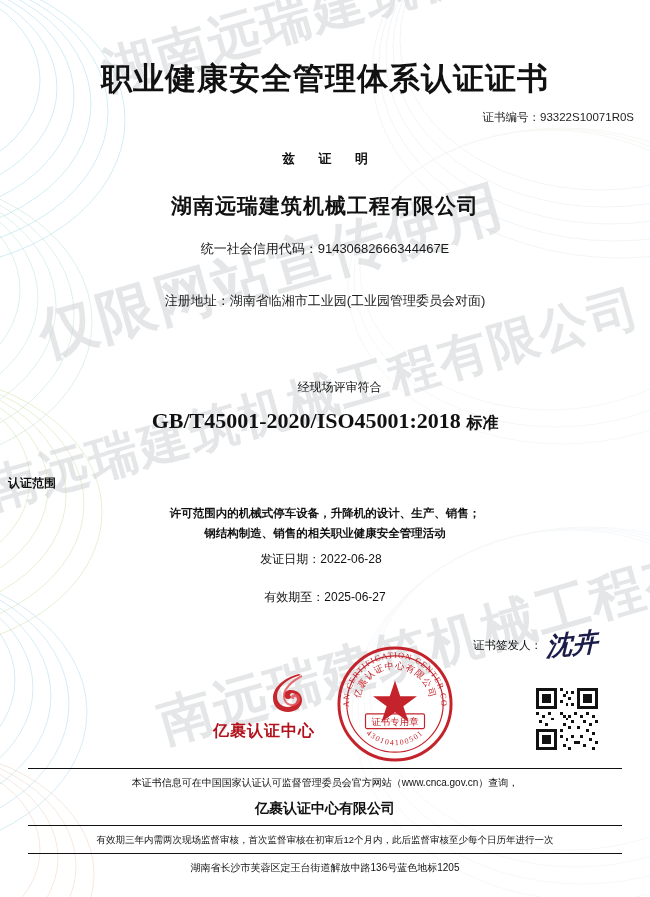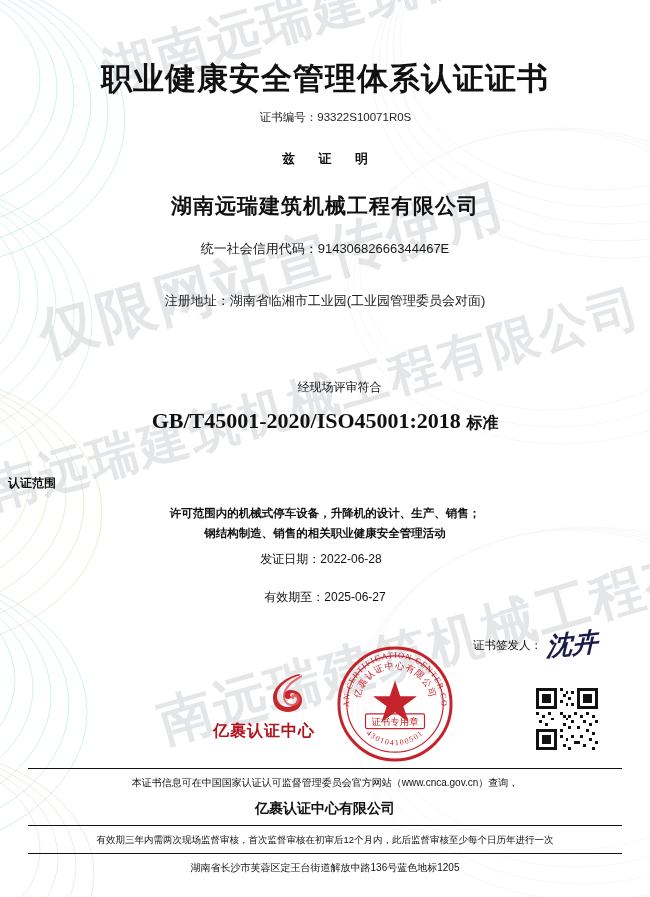--- a/index.html
+++ b/index.html
@@ -83,23 +83,23 @@
     left: 0; right: 0;
     top: 58px;
     text-align: center;
     font-size: 31px;
     font-weight: 700;
     color: #111;
     letter-spacing: 1px;
   }
   .cert-no {
     position: absolute;
-    left: 0; right: 3px;
+    left: 0; right: 16px;
     top: 110px;
-    text-align: center;
+    text-align: right;
     font-size: 11.5px;
     color: #222;
     padding-left: 24px;
   }
   .zi-zheng {
     position: absolute;
     left: 0; right: 0;
     top: 150px;
     text-align: center;
     font-size: 13px;

